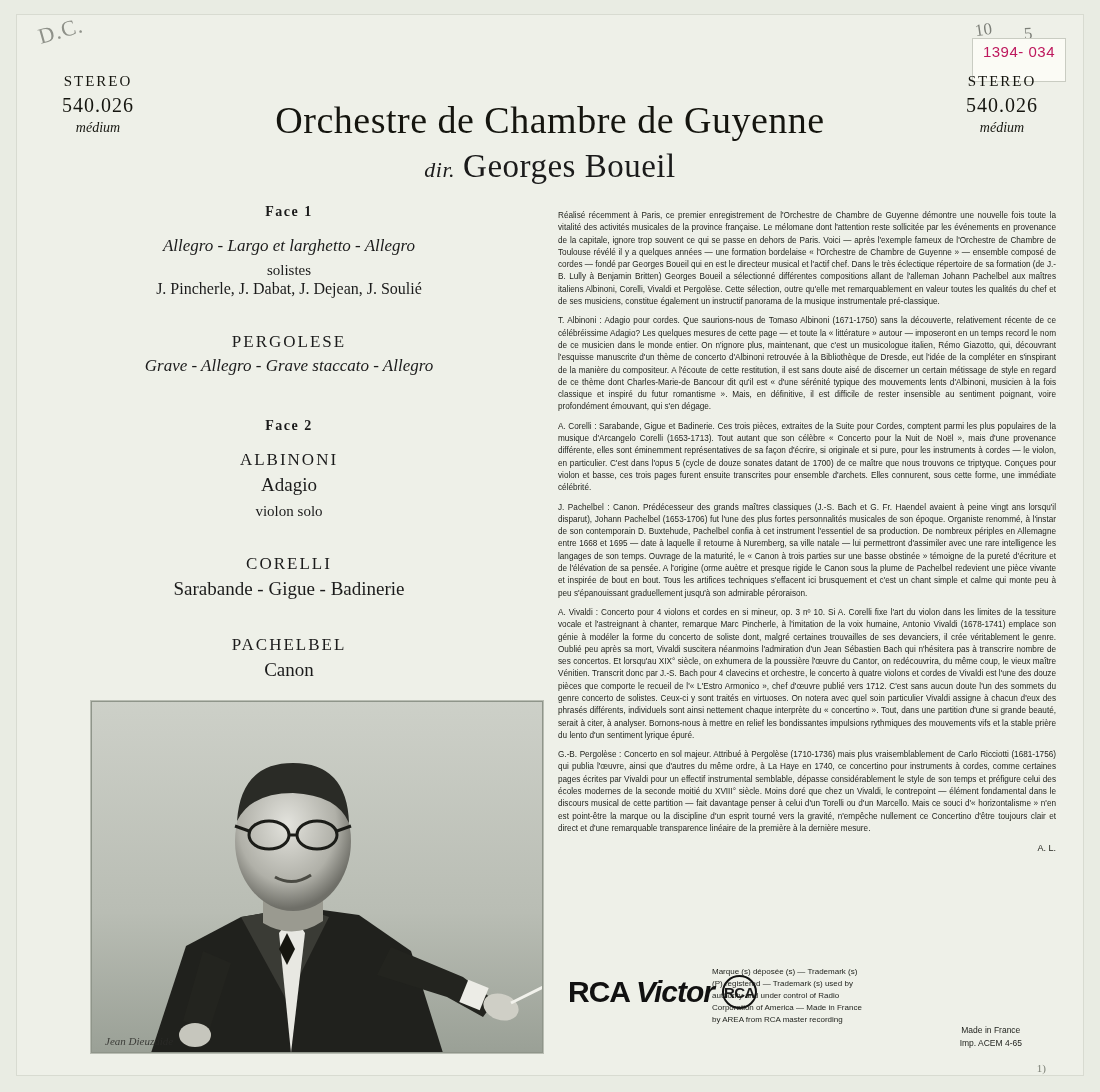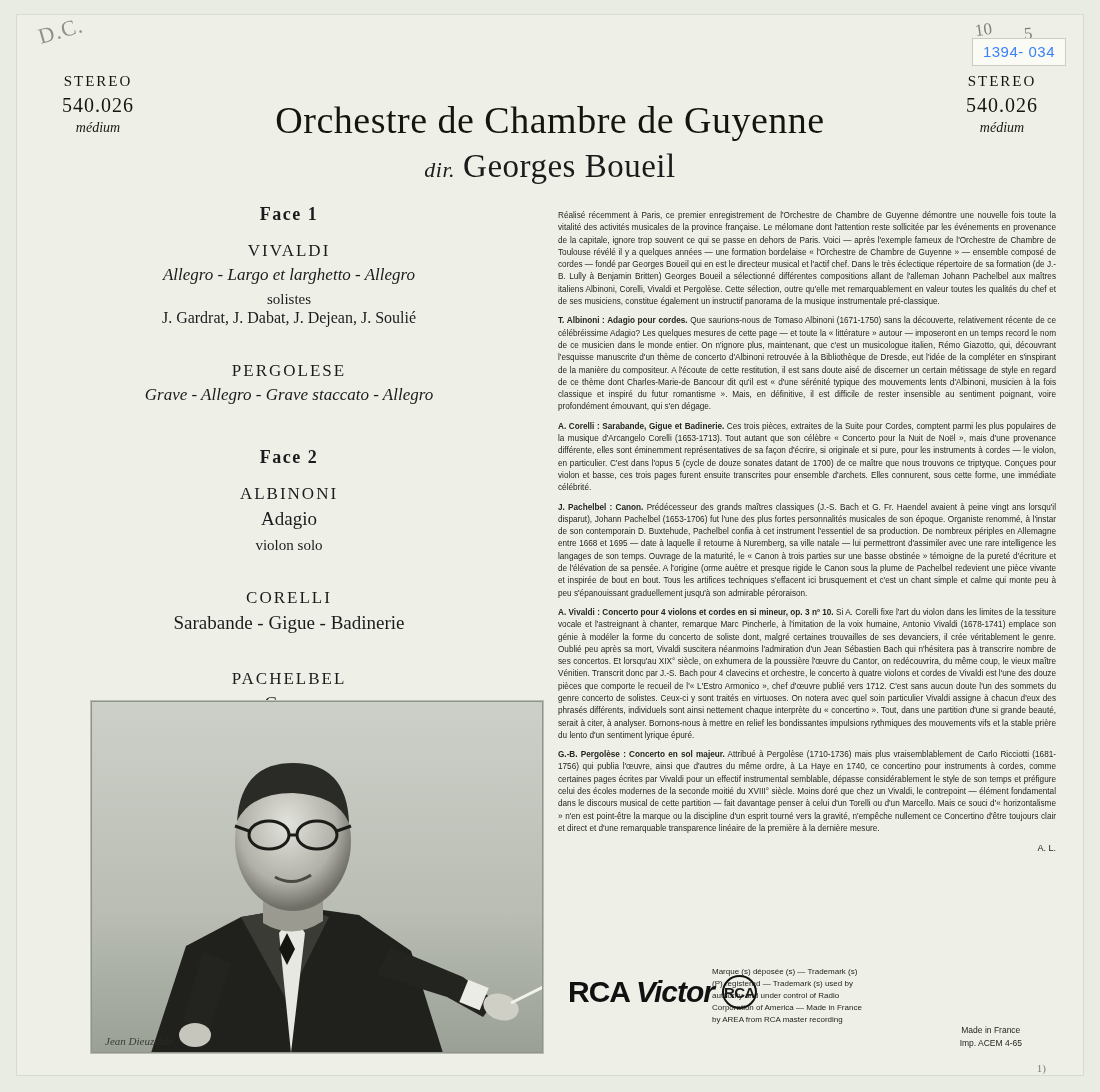--- a/index.html
+++ b/index.html
@@ -54,25 +54,25 @@
     color: #4d5049;
     transform: rotate(-4deg);
     opacity: .7;
   }
   .barcode-label {
     position: absolute;
     right: 18px;
     top: 24px;
     background: #fbfbf5;
     border: 1px solid #c9ccc2;
-    padding: 4px 10px 5px 10px;
+    padding: 4px 10px 21px 10px;
     font-family: "Liberation Sans", sans-serif;
     font-size: 15px;
     letter-spacing: .5px;
-    color: #3b82f6;
+    color: #be185d;
   }
 
   
   .catalog {
     position: absolute;
     text-align: center;
     line-height: 1.25;
     color: #15150f;
   }
   .catalog .stereo {
@@ -121,21 +121,21 @@
   
   .tracklist {
     position: absolute;
     left: 58px;
     top: 182px;
     width: 430px;
     text-align: center;
   }
   .face-head {
     font-family: "Liberation Serif", serif;
-    font-size: 18px;
+    font-size: 14px;
     font-weight: bold;
     letter-spacing: 1.5px;
     margin: 8px 0 16px 0;
   }
   .composer {
     font-size: 17px;
     letter-spacing: 2px;
     margin-top: 14px;
     margin-bottom: 3px;
   }
@@ -188,21 +188,21 @@
     left: 542px;
     top: 196px;
     width: 498px;
     font-family: "Liberation Sans", sans-serif;
     font-size: 8.2px;
     line-height: 1.5;
     text-align: justify;
     color: #23251f;
   }
   .liner p { margin: 0 0 7px 0; }
-  .liner .sec-title { font-weight: bold; }
+  .liner .sec-title { font-weight: normal; }
   .liner .signoff {
     text-align: right;
     margin-top: 2px;
     font-size: 9px;
   }
 
   
   .rca-block {
     position: absolute;
     left: 552px;
@@ -298,24 +298,23 @@
     <div class="dir-line">
       <span class="dir-word">dir.</span><span>Georges Boueil</span>
     </div>
   </div>
 
   <div class="tracklist">
 
     <div class="face-head">Face 1</div>
 
     <div>
-      <div class="composer">VIVALDI</div>
       <div class="movements">Allegro - Largo et larghetto - Allegro</div>
       <div class="perf-label">solistes</div>
-      <div class="performers">J. Gardrat, J. Dabat, J. Dejean, J. Soulié</div>
+      <div class="performers">J. Pincherle, J. Dabat, J. Dejean, J. Soulié</div>
     </div>
 
     <div class="spacer-md"></div>
 
     <div>
       <div class="composer">PERGOLESE</div>
       <div class="movements">Grave - Allegro - Grave staccato - Allegro</div>
     </div>
 
     <div class="spacer-lg"></div>

